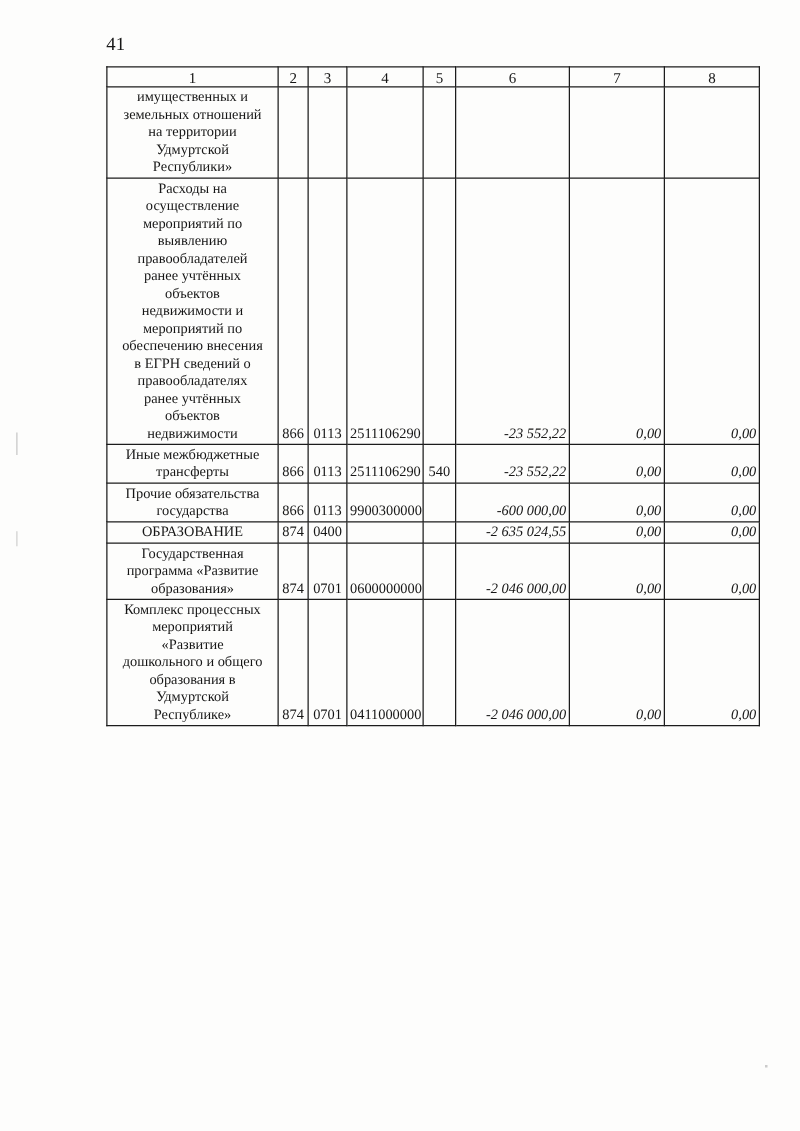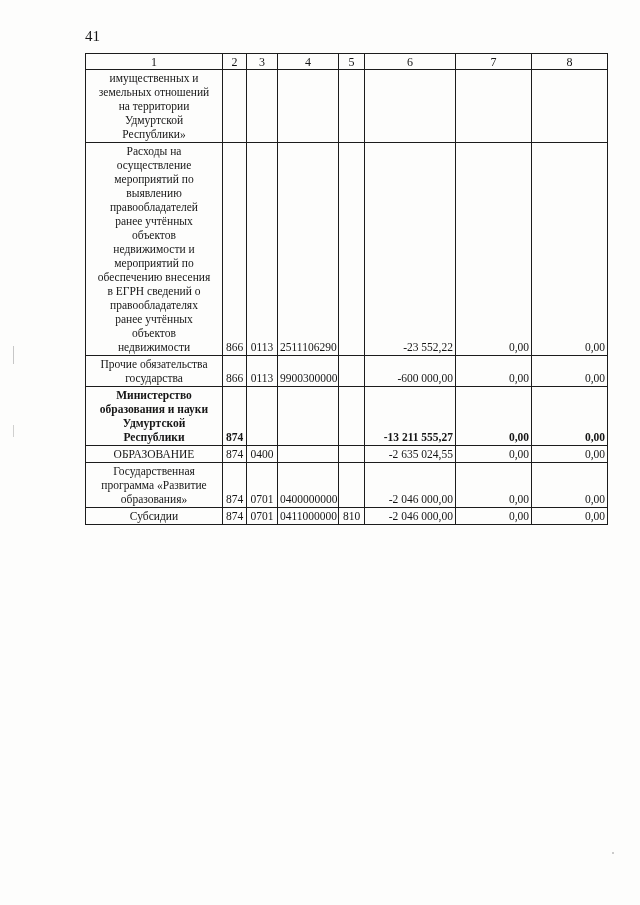--- a/index.html
+++ b/index.html
@@ -56,20 +56,21 @@
     text-align: center;
     padding-left: 1px;
     padding-right: 1px;
     white-space: nowrap;
     margin-top: 48px;
   }
   td.c6, td.c7, td.c8 {
     text-align: right;
     padding-right: 4px;
     white-space: nowrap;
+    font-style: italic;
   }
   tr.bold td {
     font-weight: bold;
   }
   .scan-artifact {
     position: absolute;
     background: #9a9a9a;
   }
   .artifact-1 { left: 13px; top: 346px; width: 1px; height: 18px; opacity: .55; }
   .artifact-2 { left: 13px; top: 425px; width: 1px; height: 12px; opacity: .45; }
@@ -136,71 +137,75 @@
 недвижимости</td>
       <td class="c2">866</td>
       <td class="c3">0113</td>
       <td class="c4">2511106290</td>
       <td class="c5"></td>
       <td class="c6">-23 552,22</td>
       <td class="c7">0,00</td>
       <td class="c8">0,00</td>
     </tr>
     <tr>
+      <td class="c1">Иные межбюджетные
+трансферты</td>
+      <td class="c2">866</td>
+      <td class="c3">0113</td>
+      <td class="c4">2511106290</td>
+      <td class="c5">540</td>
+      <td class="c6">-23 552,22</td>
+      <td class="c7">0,00</td>
+      <td class="c8">0,00</td>
+    </tr>
+    <tr>
       <td class="c1">Прочие обязательства
 государства</td>
       <td class="c2">866</td>
       <td class="c3">0113</td>
       <td class="c4">9900300000</td>
       <td class="c5"></td>
       <td class="c6">-600 000,00</td>
       <td class="c7">0,00</td>
       <td class="c8">0,00</td>
     </tr>
-    <tr class="bold">
-      <td class="c1">Министерство
-образования и науки
-Удмуртской
-Республики</td>
-      <td class="c2">874</td>
-      <td class="c3"></td>
-      <td class="c4"></td>
-      <td class="c5"></td>
-      <td class="c6">-13 211 555,27</td>
-      <td class="c7">0,00</td>
-      <td class="c8">0,00</td>
-    </tr>
     <tr>
       <td class="c1">ОБРАЗОВАНИЕ</td>
       <td class="c2">874</td>
       <td class="c3">0400</td>
       <td class="c4"></td>
       <td class="c5"></td>
       <td class="c6">-2 635 024,55</td>
       <td class="c7">0,00</td>
       <td class="c8">0,00</td>
     </tr>
     <tr>
       <td class="c1">Государственная
 программа «Развитие
 образования»</td>
       <td class="c2">874</td>
       <td class="c3">0701</td>
-      <td class="c4">0400000000</td>
+      <td class="c4">0600000000</td>
       <td class="c5"></td>
       <td class="c6">-2 046 000,00</td>
       <td class="c7">0,00</td>
       <td class="c8">0,00</td>
     </tr>
     <tr>
-      <td class="c1">Субсидии</td>
+      <td class="c1">Комплекс процессных
+мероприятий
+«Развитие
+дошкольного и общего
+образования в
+Удмуртской
+Республике»</td>
       <td class="c2">874</td>
       <td class="c3">0701</td>
       <td class="c4">0411000000</td>
-      <td class="c5">810</td>
+      <td class="c5"></td>
       <td class="c6">-2 046 000,00</td>
       <td class="c7">0,00</td>
       <td class="c8">0,00</td>
     </tr>
   </tbody>
 </table>
 
 <div class="scan-artifact artifact-1"></div>
 <div class="scan-artifact artifact-2"></div>
 <div class="scan-artifact artifact-3"></div>

